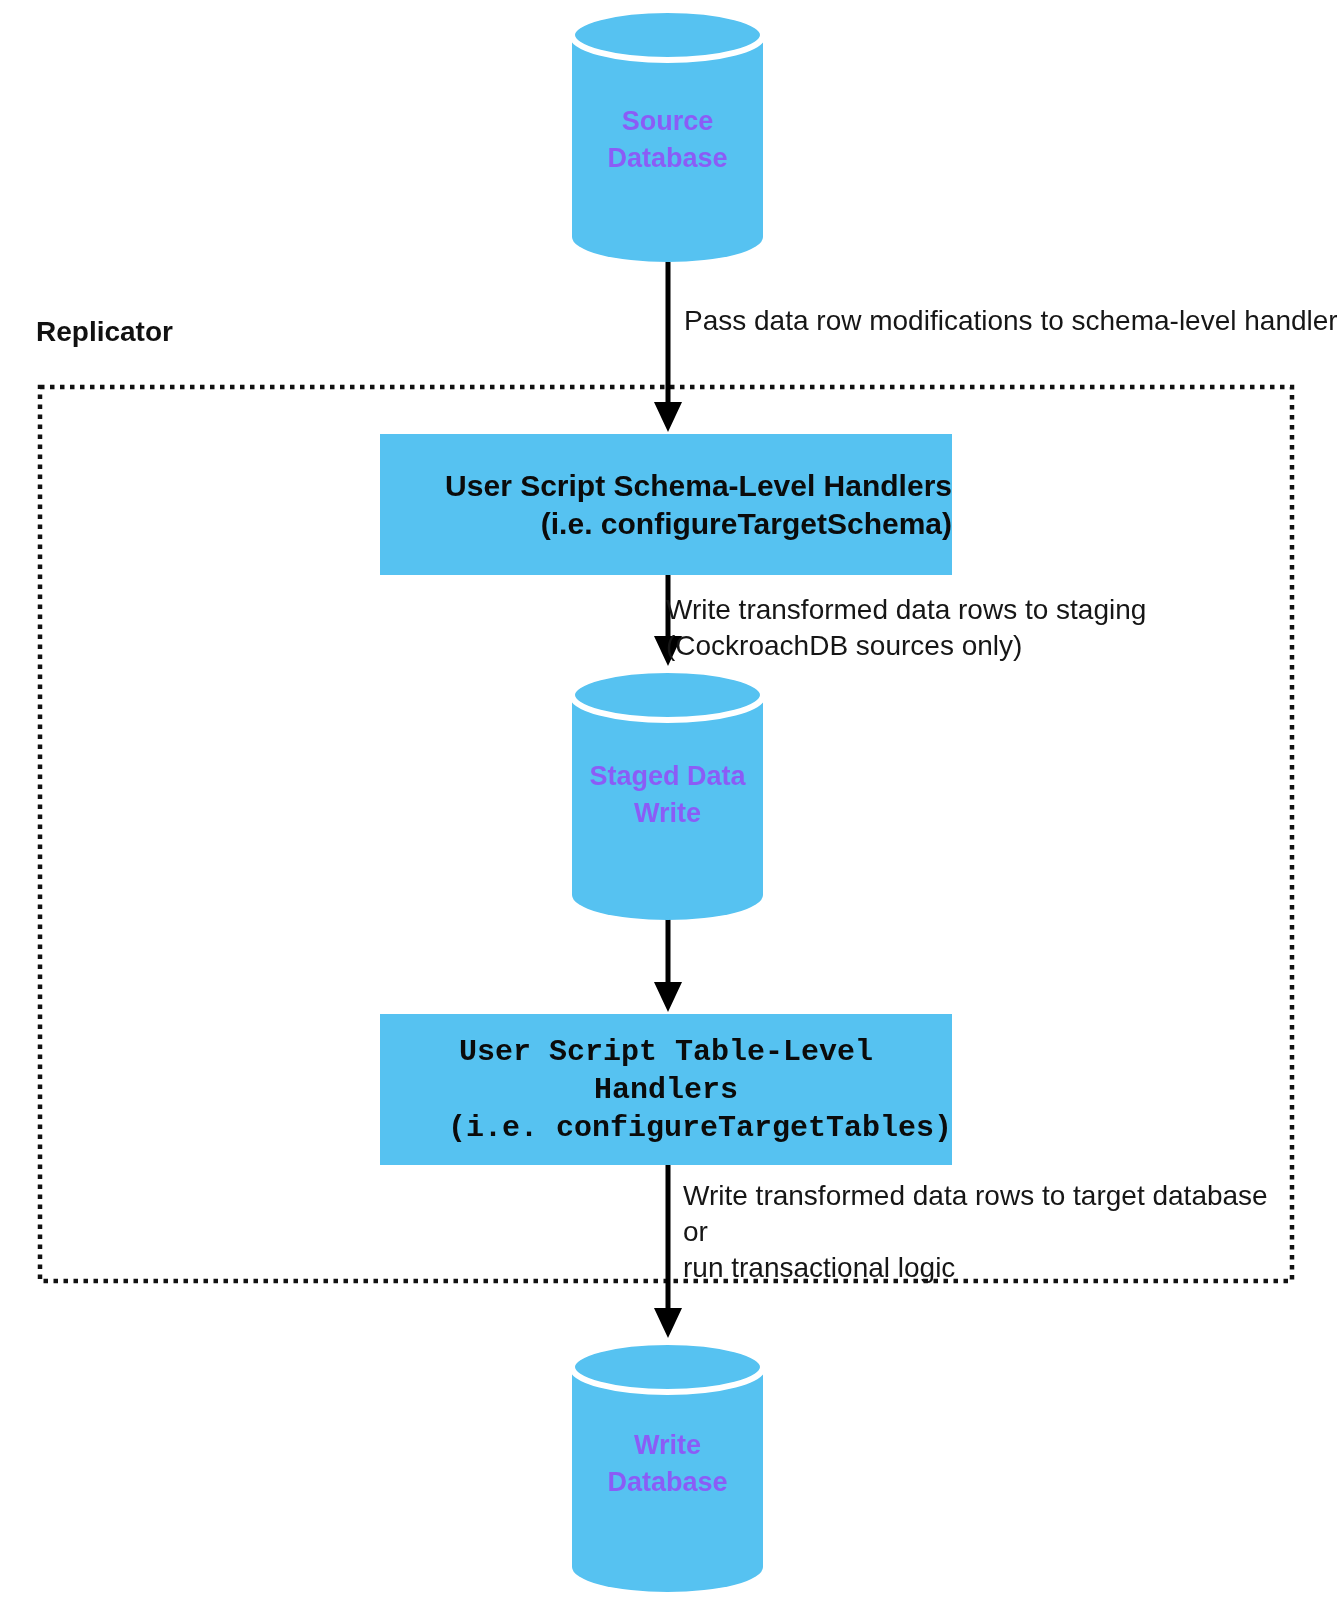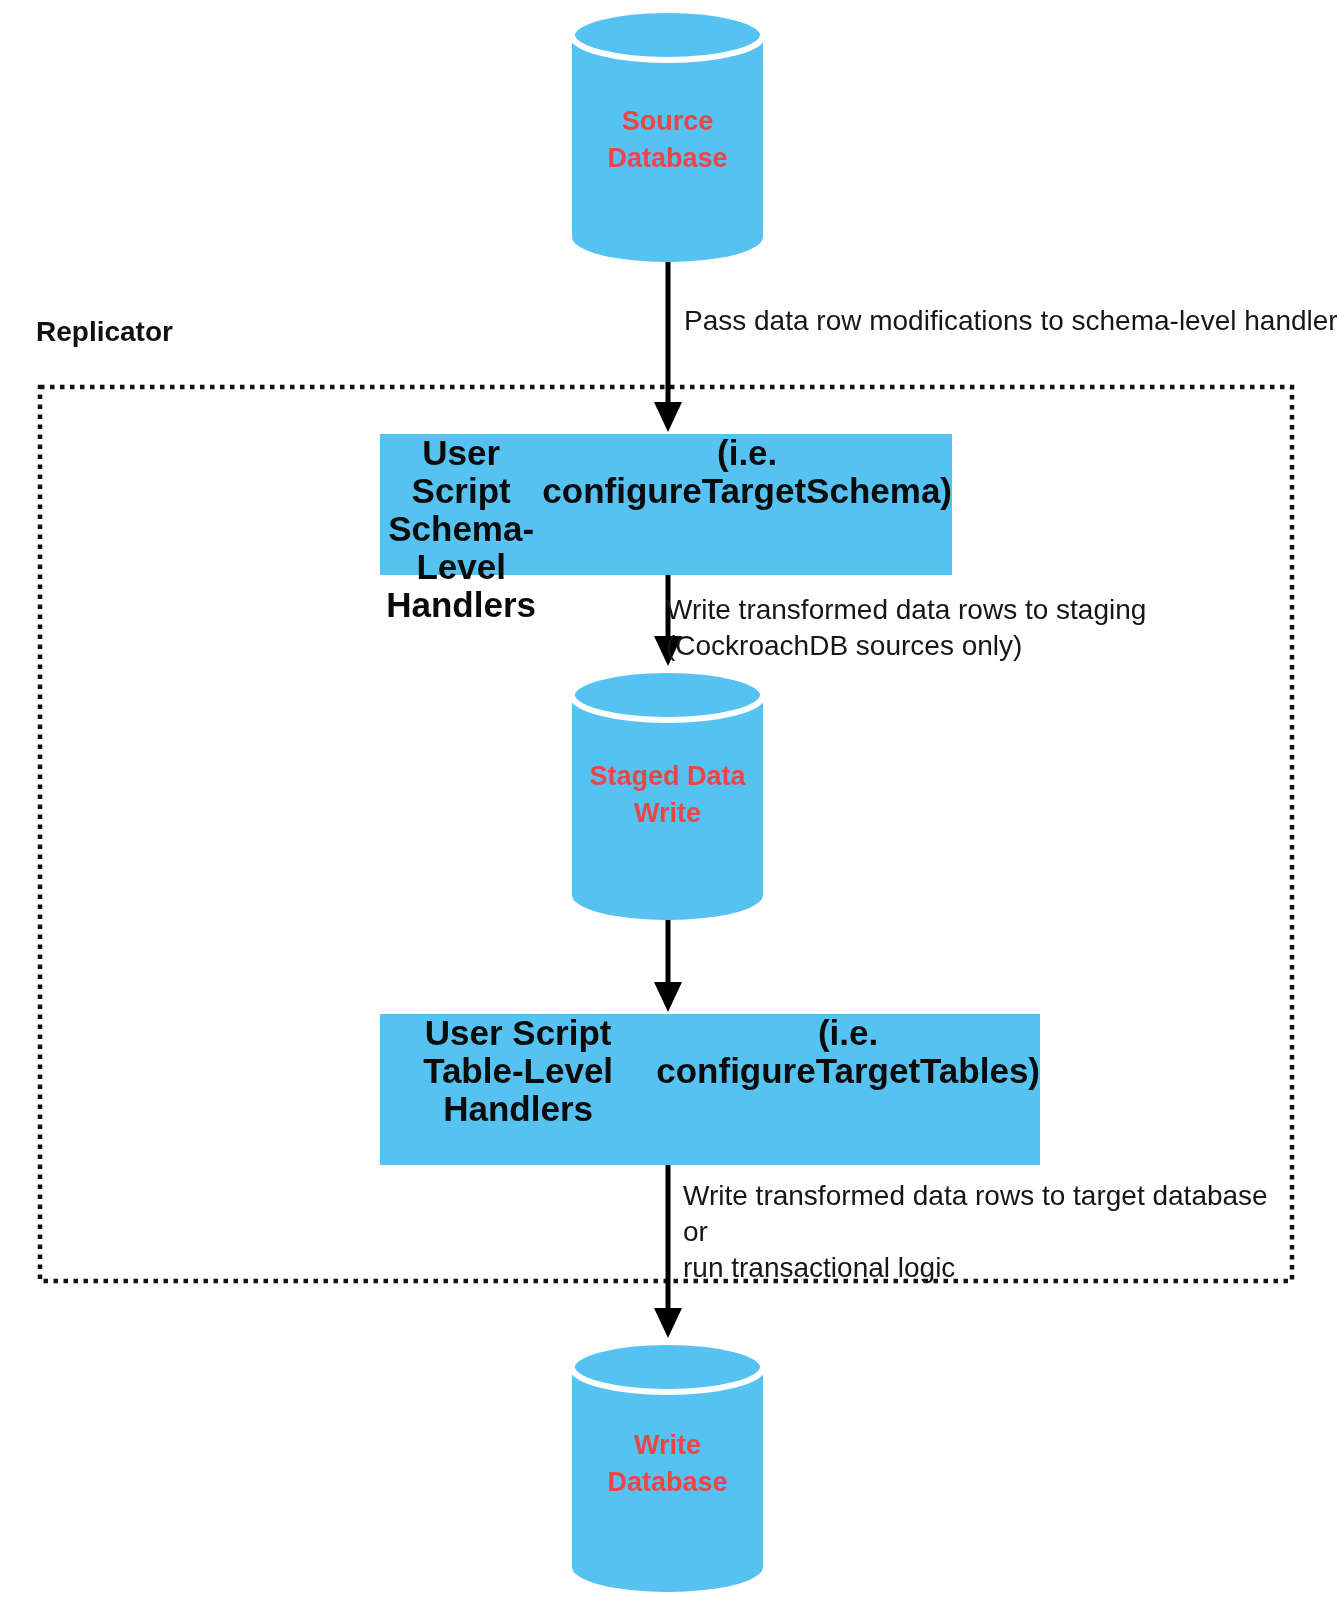--- a/index.html
+++ b/index.html
@@ -26,35 +26,36 @@
     font-size: 28px;
     font-weight: 400;
     color: #161616;
     line-height: 36px;
     white-space: nowrap;
   }
   .edge-label.centered { white-space: normal; }
 
   .node-box {
     display: flex;
-    align-items: flex-start;
+    flex-direction: column;
+    align-items: flex-end;
     justify-content: center;
     text-align: center;
-    font-size: 35px;
+    font-size: 30px;
     font-weight: 700;
     line-height: 38px;
     color: #0b0b0b;
   }
 
   .cyl-label {
     text-align: center;
     font-size: 27px;
     font-weight: 700;
     line-height: 37px;
-    color: #ef4444;
+    color: #8b5cf6;
   }
 </style>
 </head>
 <body>
 
 <div class="canvas">
 
   <svg class="layer" width="1337" height="1600" viewBox="0 0 1337 1600">
 
     <rect x="40" y="387" width="1252" height="894" fill="none" stroke="#111111" stroke-width="4.5" stroke-dasharray="4.5 5.5"></rect>
@@ -113,21 +114,21 @@
     <div>Write transformed data rows to staging</div>
     <div>(CockroachDB sources only)</div>
   </div>
 
   <div class="abs cyl-label" style="left:552px; top:758px; width:231px;">
     <div>Staged Data</div>
     <div>Write</div>
   </div>
 
 
-  <div class="abs node-box" style="left:380px; top:1014px; width:660px; height:151px; background:#56C2F1;">
+  <div class="abs node-box" style="left:380px; top:1014px; width:572px; height:151px; background:#56C2F1;font-family:Liberation Mono, monospace;">
     <div>User Script Table-Level Handlers</div>
     <div>(i.e. configureTargetTables)</div>
   </div>
 
   <div class="abs edge-label centered" style="left:683px; top:1178px; width:616px;">
     <div>Write transformed data rows to target database or</div>
     <div>run transactional logic</div>
   </div>
 
   <div class="abs cyl-label" style="left:572px; top:1427px; width:191px;">

